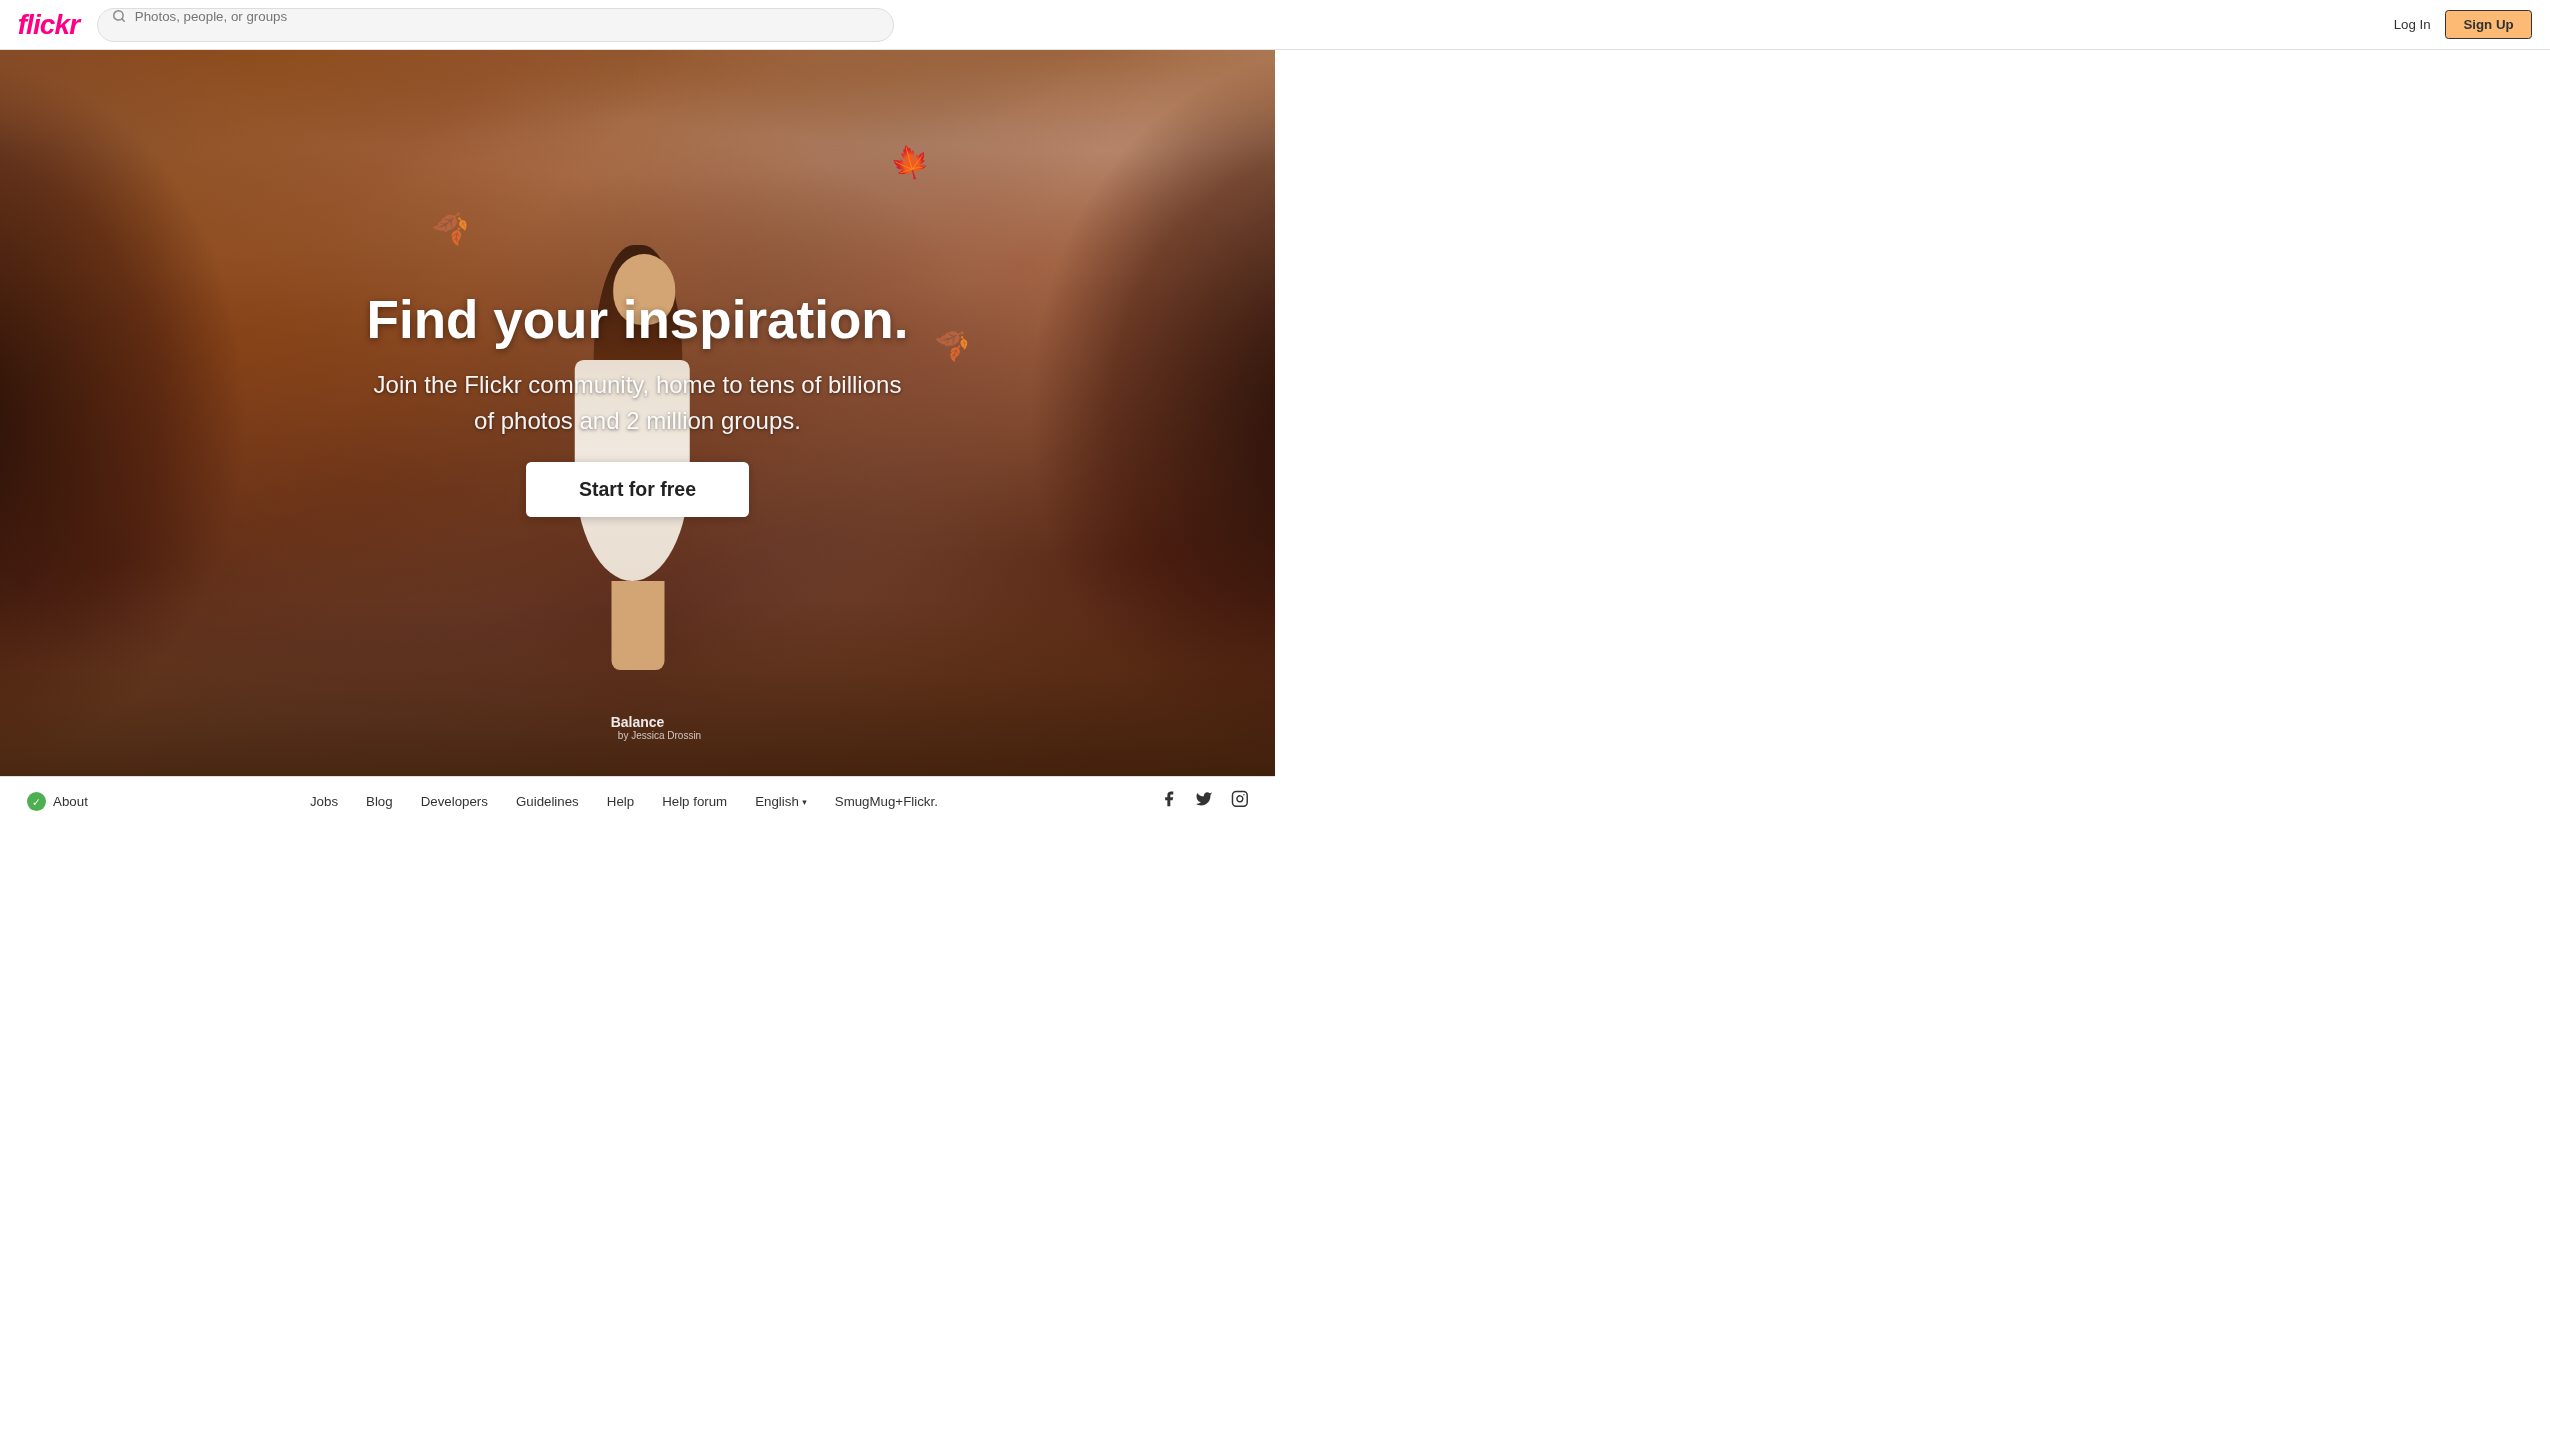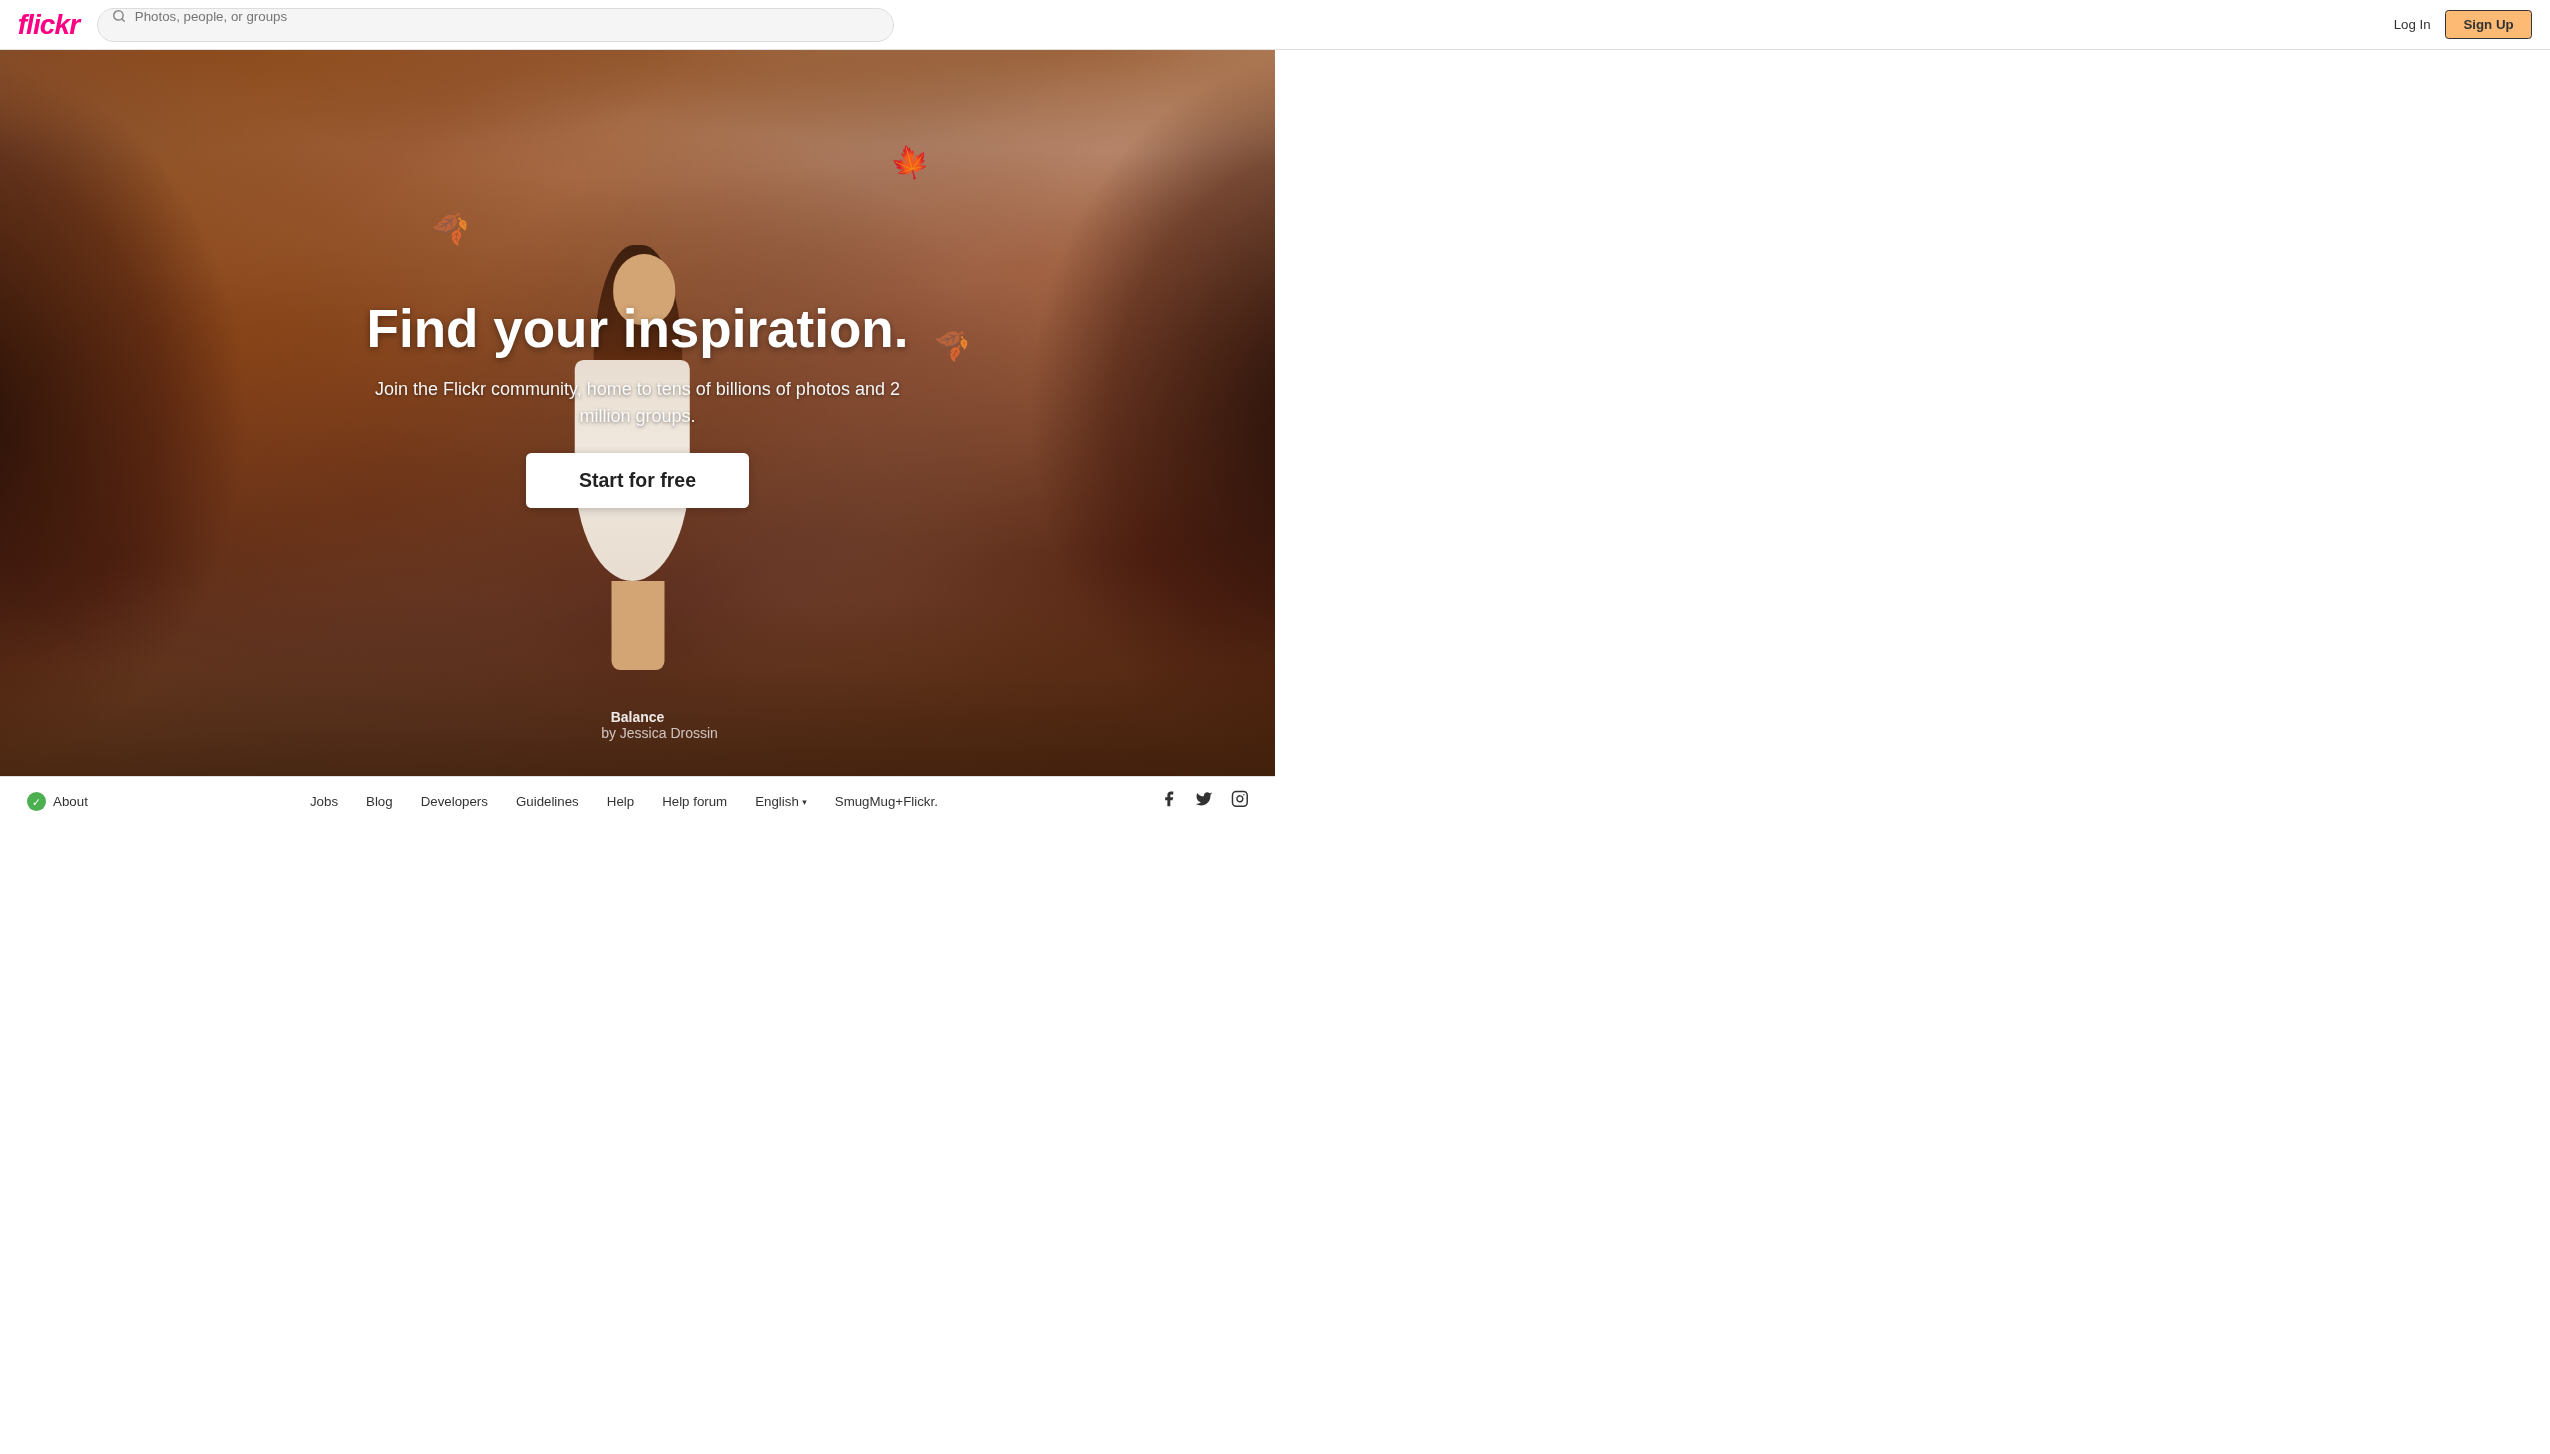--- a/index.html
+++ b/index.html
@@ -232,21 +232,21 @@
     }
     .hero-title {
       font-size: 53px;
       font-weight: 700;
       color: #fff;
       text-shadow: 0 1.8px 7px rgba(0,0,0,0.4);
       margin-bottom: 17.7px;
       line-height: 1.1;
     }
     .hero-subtitle {
-      font-size: 18px;
+      font-size: 24px;
       color: rgba(255,255,255,0.95);
       text-shadow: 0 0.9px 3.5px rgba(0,0,0,0.5);
       max-width: 549px;
       line-height: 1.5;
       margin-bottom: 23px;
     }
     .start-btn {
       background: #fff;
       border: none;
       border-radius: 5.3px;
@@ -264,21 +264,21 @@
       transform: translateX(-50%);
       z-index: 10;
       text-align: center;
       color: rgba(255,255,255,0.9);
     }
     .photo-title {
       font-size: 14px;
       font-weight: 600;
     }
     .photo-author {
-      font-size: 14px;
+      font-size: 10px;
       opacity: 0.8;
       padding-left: 44px;
     }
 
     
     .footer {
       background: #fff;
       border-top: 0.9px solid #e0e0e0;
       height: 50px;
       display: flex;

